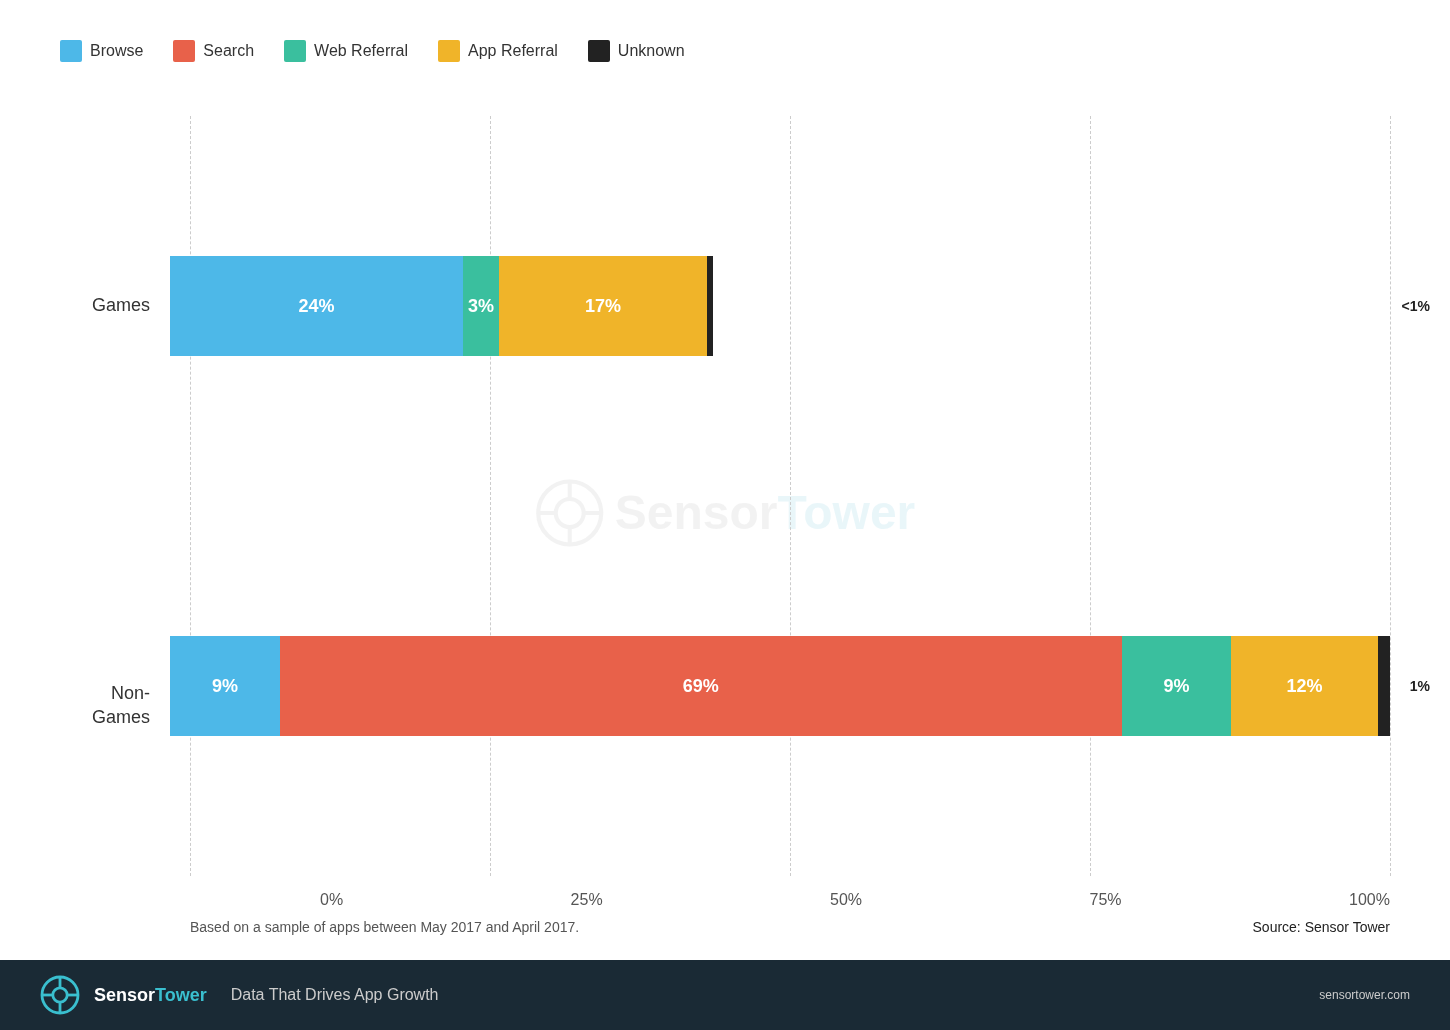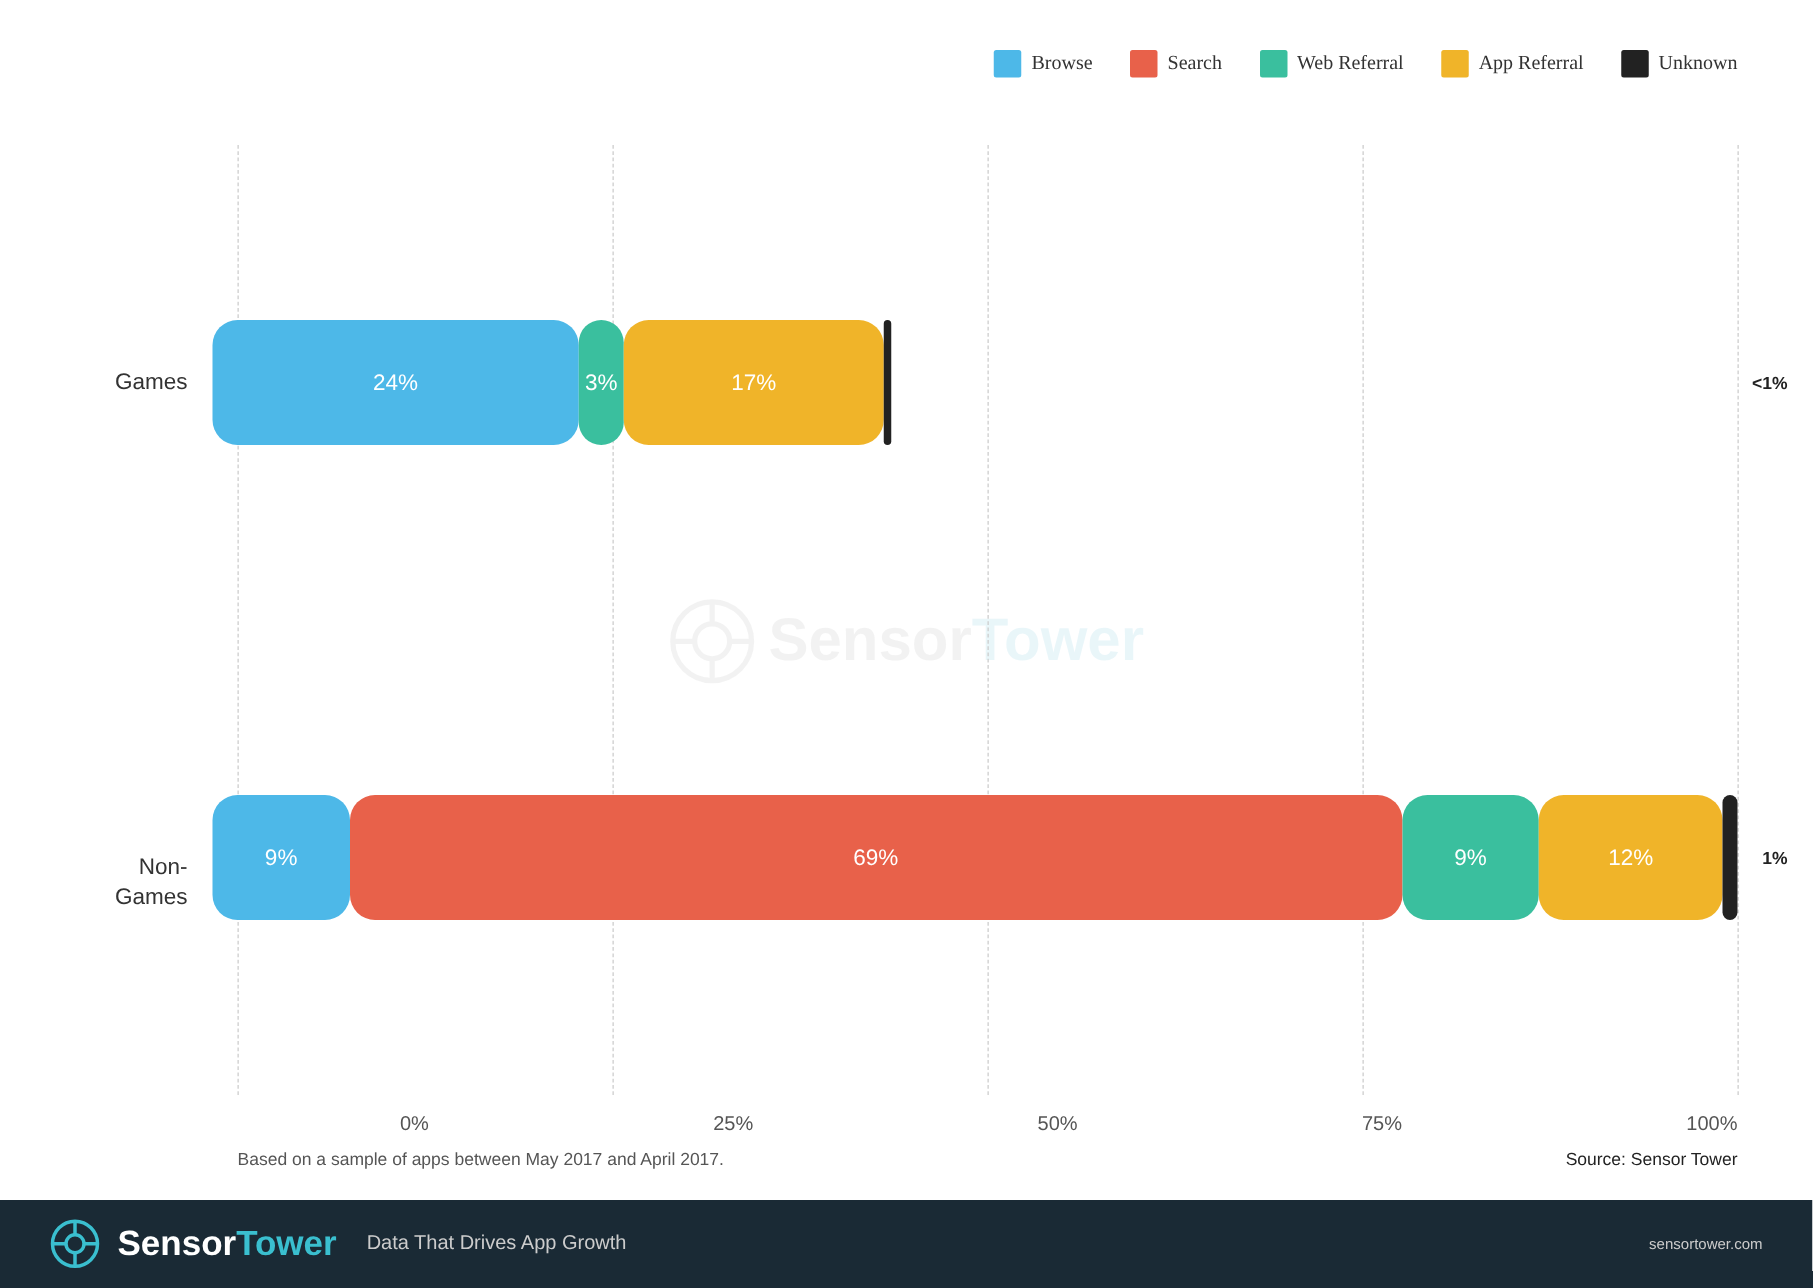--- a/index.html
+++ b/index.html
@@ -23,25 +23,24 @@
     .chart-title {
       text-align: center;
       font-size: 28px;
       font-weight: 700;
       color: #222;
       margin-bottom: 30px;
     }
 
     .legend {
       display: flex;
-      justify-content: flex-end;
+      justify-content: flex-start;
       gap: 30px;
       margin-bottom: 54px;
       flex-wrap: wrap;
-      font-family: Liberation Serif, serif;
     }
 
     .legend-item {
       display: flex;
       align-items: center;
       gap: 8px;
       font-size: 16px;
       color: #333;
     }
 
@@ -122,23 +121,22 @@
       height: 100px;
       position: relative;
     }
 
     .bar-segment {
       display: flex;
       align-items: center;
       justify-content: center;
       color: white;
       font-size: 18px;
-      font-weight: 400;
-      position: relative;
-      border-radius: 20px;
+      font-weight: 700;
+      position: relative;
     }
 
     .small-label {
       position: absolute;
       right: -40px;
       top: 50%;
       transform: translateY(-50%);
       font-size: 14px;
       font-weight: 700;
       color: #222;
@@ -214,21 +212,21 @@
       align-items: center;
       gap: 14px;
     }
 
     .footer-logo-icon {
       width: 40px;
       height: 40px;
     }
 
     .footer-brand-name {
-      font-size: 28px;
+      font-size: 18px;
       font-weight: 700;
     }
 
     .footer-brand-name .sensor { color: #ffffff; }
     .footer-brand-name .tower { color: #3abfcf; }
 
     .footer-tagline {
       color: #cccccc;
       font-size: 16px;
       margin-left: 10px;

